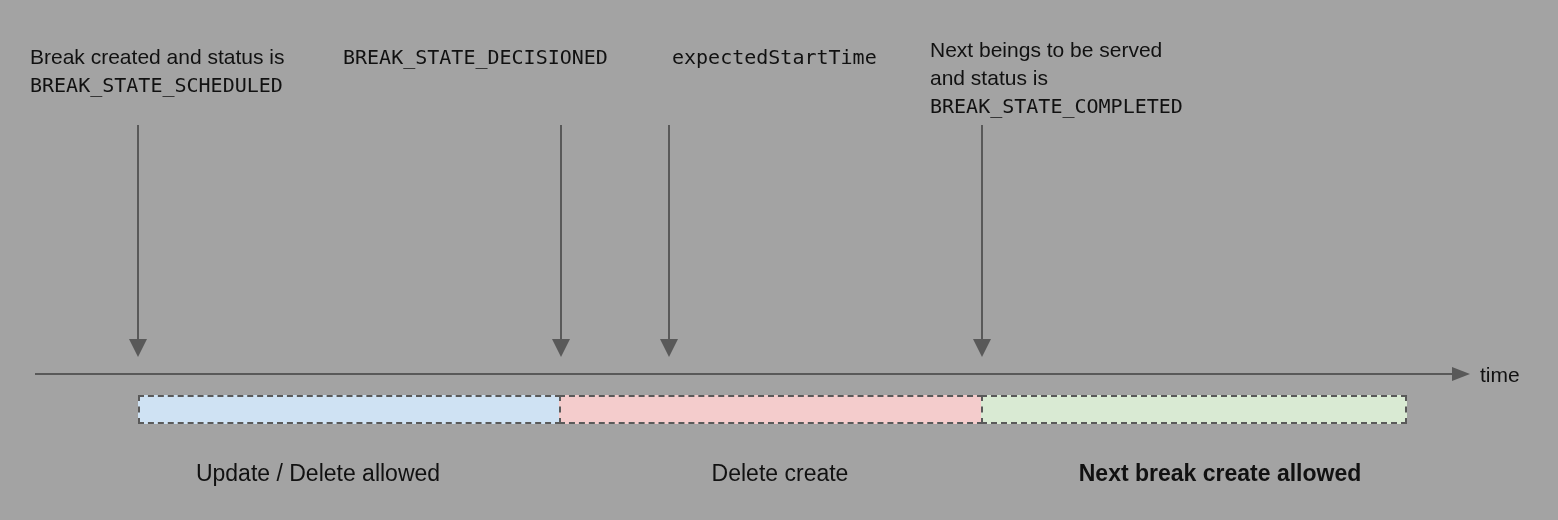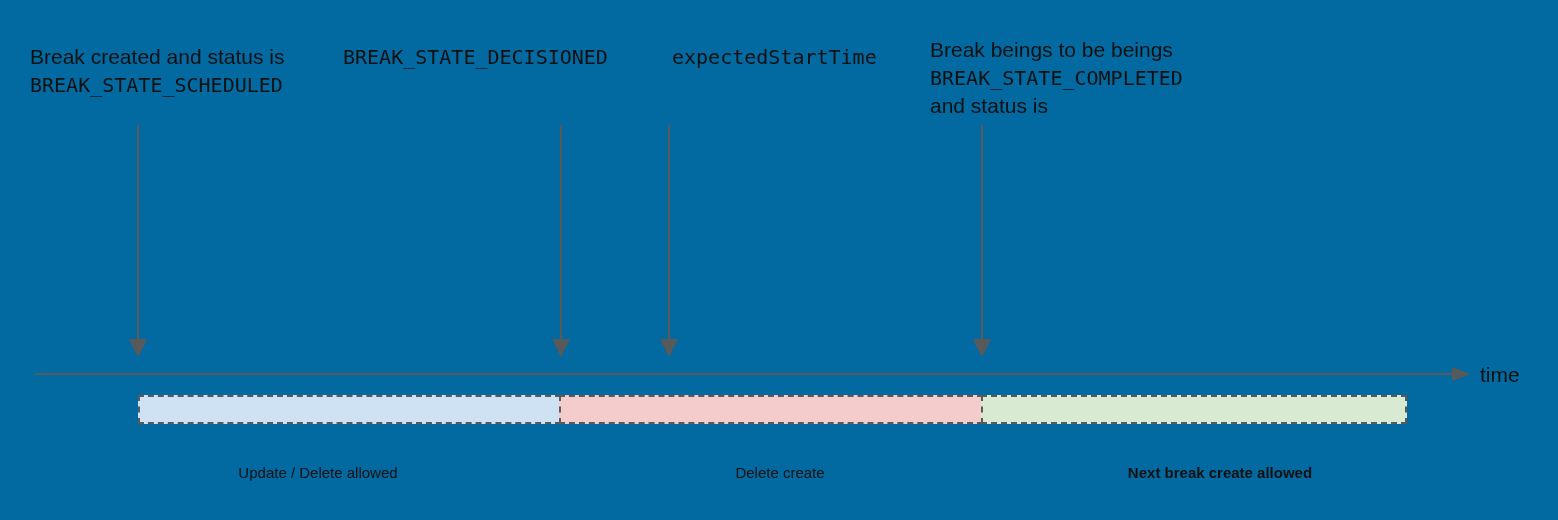--- a/index.html
+++ b/index.html
@@ -1,19 +1,19 @@
 <!DOCTYPE html>
 <html><head>
 <meta charset="utf-8">
 <style>
   html,body{margin:0;padding:0;background:#ffffff;}
   .canvas{
     position:relative;
     width:1558px;height:520px;
-    background:#0369a1;
+    background:#a3a3a3;
     overflow:hidden;
     font-family:"Liberation Sans", sans-serif;
     color:#111111;
   }
   
   .annotation{position:absolute;}
   .ann-line{font-size:21px;line-height:28px;white-space:nowrap;color:#111111;}
   .ann-line.mono{
     font-family:"DejaVu Sans Mono", monospace;
     font-size:20px;
@@ -35,21 +35,21 @@
     border-top:7px solid transparent;border-bottom:7px solid transparent;
     border-left:18px solid #595959;
   }
   .axis-label{position:absolute;left:1480px;top:363px;font-size:21px;line-height:24px;text-align:right;}
   
   .bar{position:absolute;top:395px;height:25px;border:2px dashed #595959;box-sizing:content-box;}
   .bar-1{left:138px;width:419px;}
   .bar-2{left:559px;width:420px;}
   .bar-3{left:981px;width:422px;}
   
-  .seg-label{position:absolute;top:460px;font-size:15px;line-height:26px;text-align:center;white-space:nowrap;}
+  .seg-label{position:absolute;top:460px;font-size:23px;line-height:26px;text-align:center;white-space:nowrap;}
   .seg-label-1{left:168px;width:300px;}
   .seg-label-2{left:630px;width:300px;}
   .seg-label-3{left:1040px;width:360px;font-weight:bold;}
 </style>
 </head>
 <body>
 
 <div class="canvas">
 
   <div class="annotation" style="left:30px;top:43px">
@@ -59,23 +59,23 @@
 
   <div class="annotation" style="left:343px;top:43px">
     <div class="ann-line mono">BREAK_STATE_DECISIONED</div>
   </div>
 
   <div class="annotation" style="left:672px;top:43px">
     <div class="ann-line mono">expectedStartTime</div>
   </div>
 
   <div class="annotation" style="left:930px;top:36px">
-    <div class="ann-line">Break beings to be beings</div>
+    <div class="ann-line">Next beings to be served</div>
+    <div class="ann-line">and status is</div>
     <div class="ann-line mono">BREAK_STATE_COMPLETED</div>
-    <div class="ann-line">and status is</div>
   </div>
 
   <div class="arrow-down" style="left:138px">
     <span class="shaft"></span>
     <span class="head"></span>
   </div>
   <div class="arrow-down" style="left:561px">
     <span class="shaft"></span>
     <span class="head"></span>
   </div>

